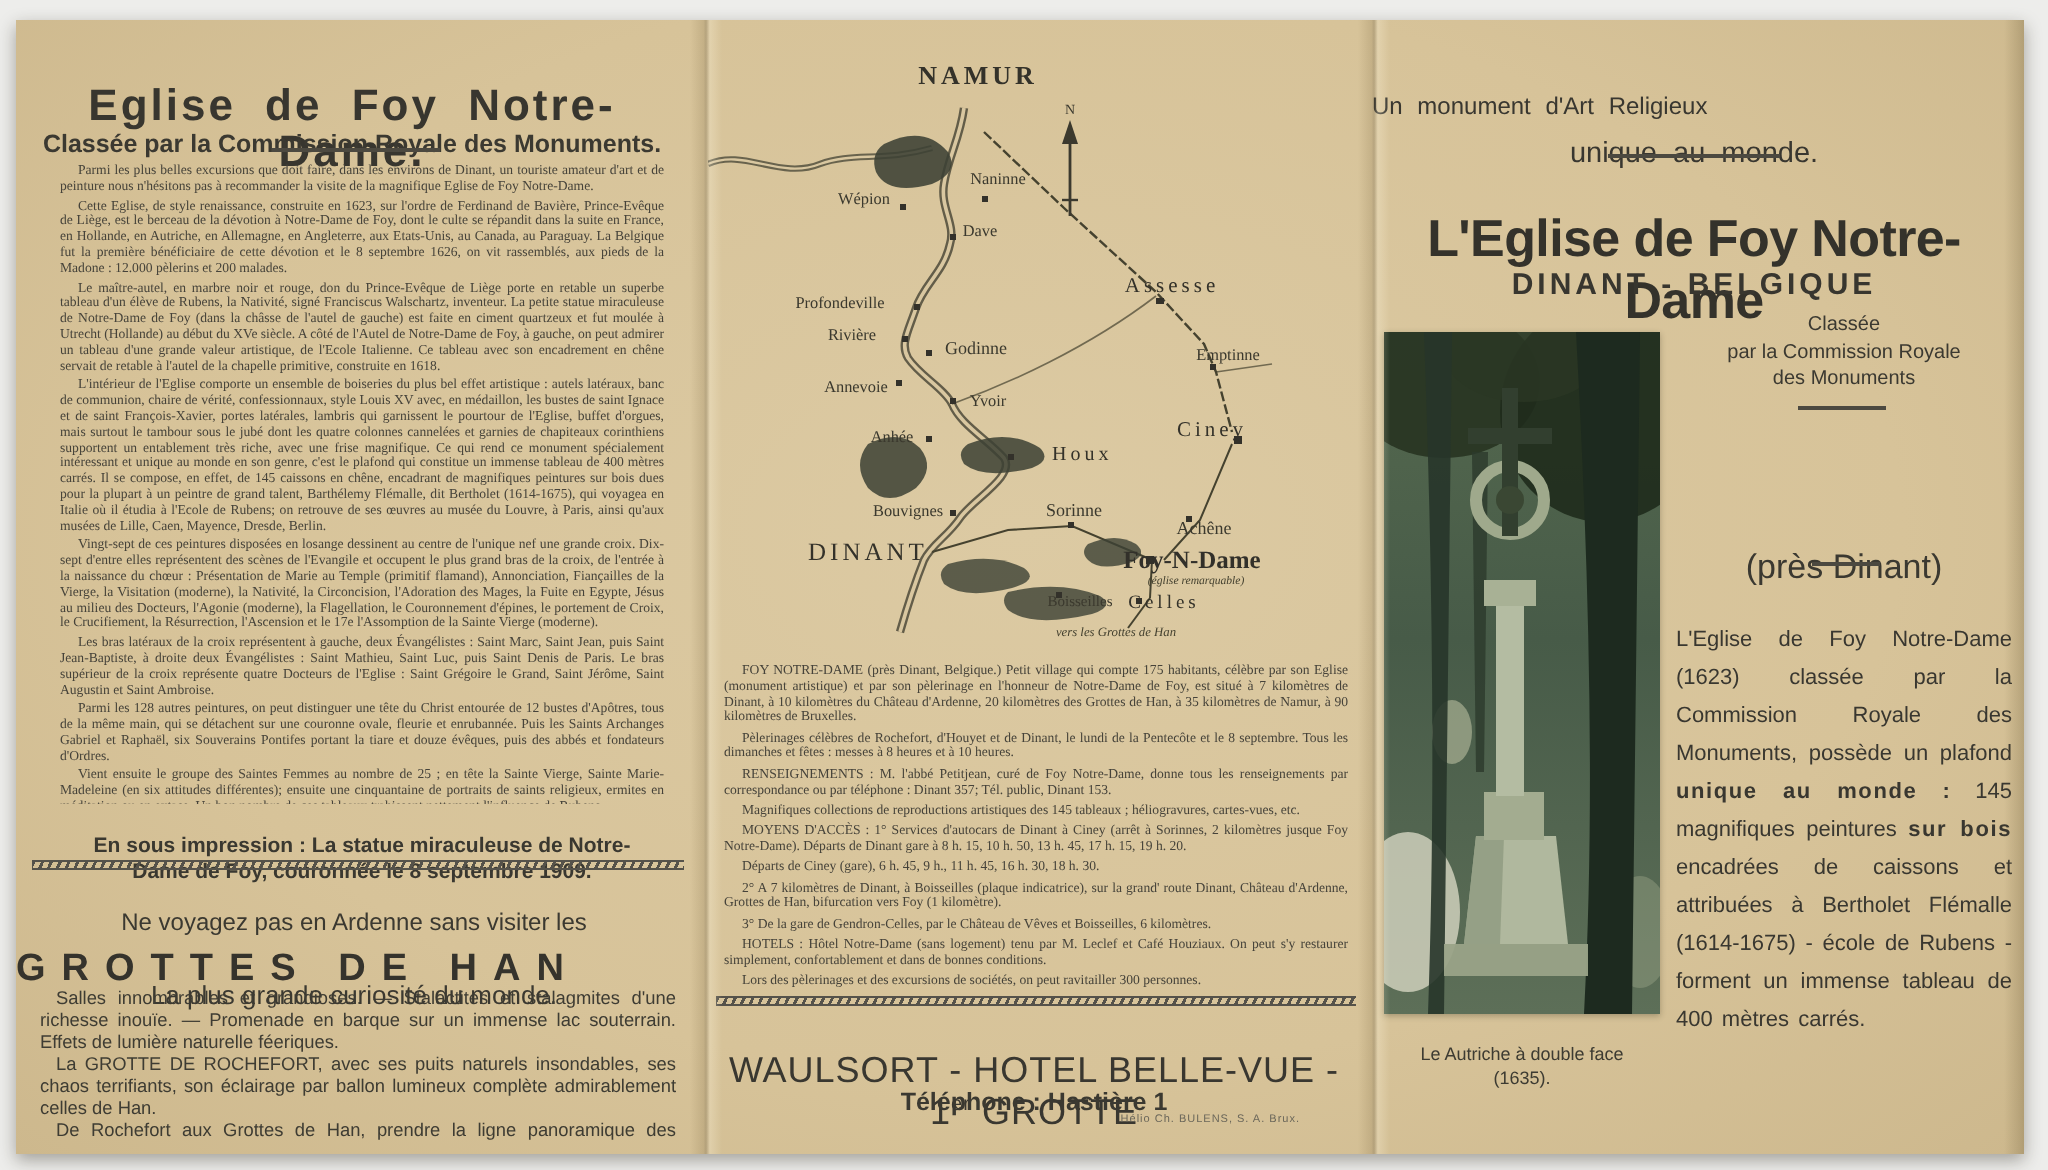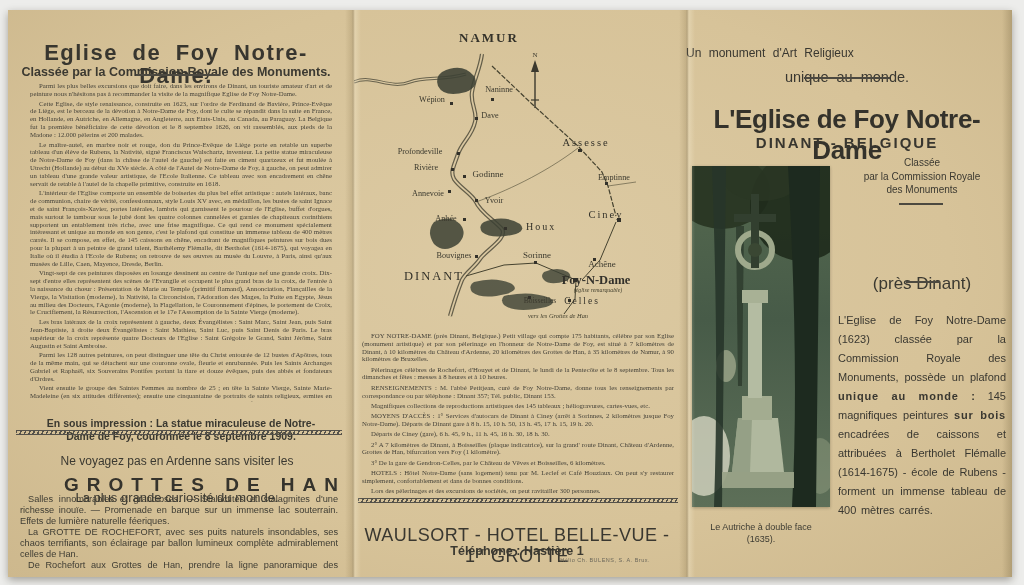--- a/index.html
+++ b/index.html
@@ -28,21 +28,21 @@
   .lp-body{top:72px;left:22px;width:302px;height:320px;overflow:hidden;
            font-family:"Liberation Serif",serif;font-size:6.8px;line-height:7.8px;
            color:#46433a;text-align:justify;}
   .lp-body p{margin:0 0 2px 0;text-indent:9px;}
   .lp-foot{top:396px;left:30px;width:286px;text-align:center;font-weight:700;
            font-size:10.5px;line-height:1.3;color:#3a3830;}
   .chain{height:3px;border-top:1px solid #55524a;border-bottom:1px solid #55524a;
          background:repeating-linear-gradient(115deg,#55524a 0 1.5px,transparent 1.5px 4px);}
   .lp-chain{top:420px;left:8px;right:10px;}
   .g-intro{top:432px;left:0;right:6px;text-align:center;font-size:12px;color:#3b3931;}
-  .g-title{top:445px;left:0;right:6px;text-align:right;font-size:19px;letter-spacing:8px;color:#35332c;}
+  .g-title{top:445px;left:0;right:6px;text-align:left;font-size:19px;letter-spacing:8px;color:#35332c;}
   .g-tag{top:467px;left:0;right:6px;text-align:center;font-size:13px;color:#3b3931;}
   .g-body{top:484px;left:12px;width:318px;height:76px;overflow:hidden;
           font-size:9.2px;line-height:11px;color:#3e3c33;text-align:justify;}
   .g-body p{margin:0;text-indent:8px;}
   
   .map-svg{position:absolute;top:14px;left:2px;}
   .mlabel{font-family:"Liberation Serif",serif;font-size:8.2px;fill:#3b392e;}
   .mbig{font-family:"Liberation Serif",serif;font-size:12px;letter-spacing:2px;fill:#34322a;}
   .mfoy{font-family:"Liberation Serif",serif;font-size:12.5px;font-weight:700;fill:#32302a;}
   .mtiny{font-family:"Liberation Serif",serif;font-style:italic;font-size:5.8px;fill:#44412f;}

